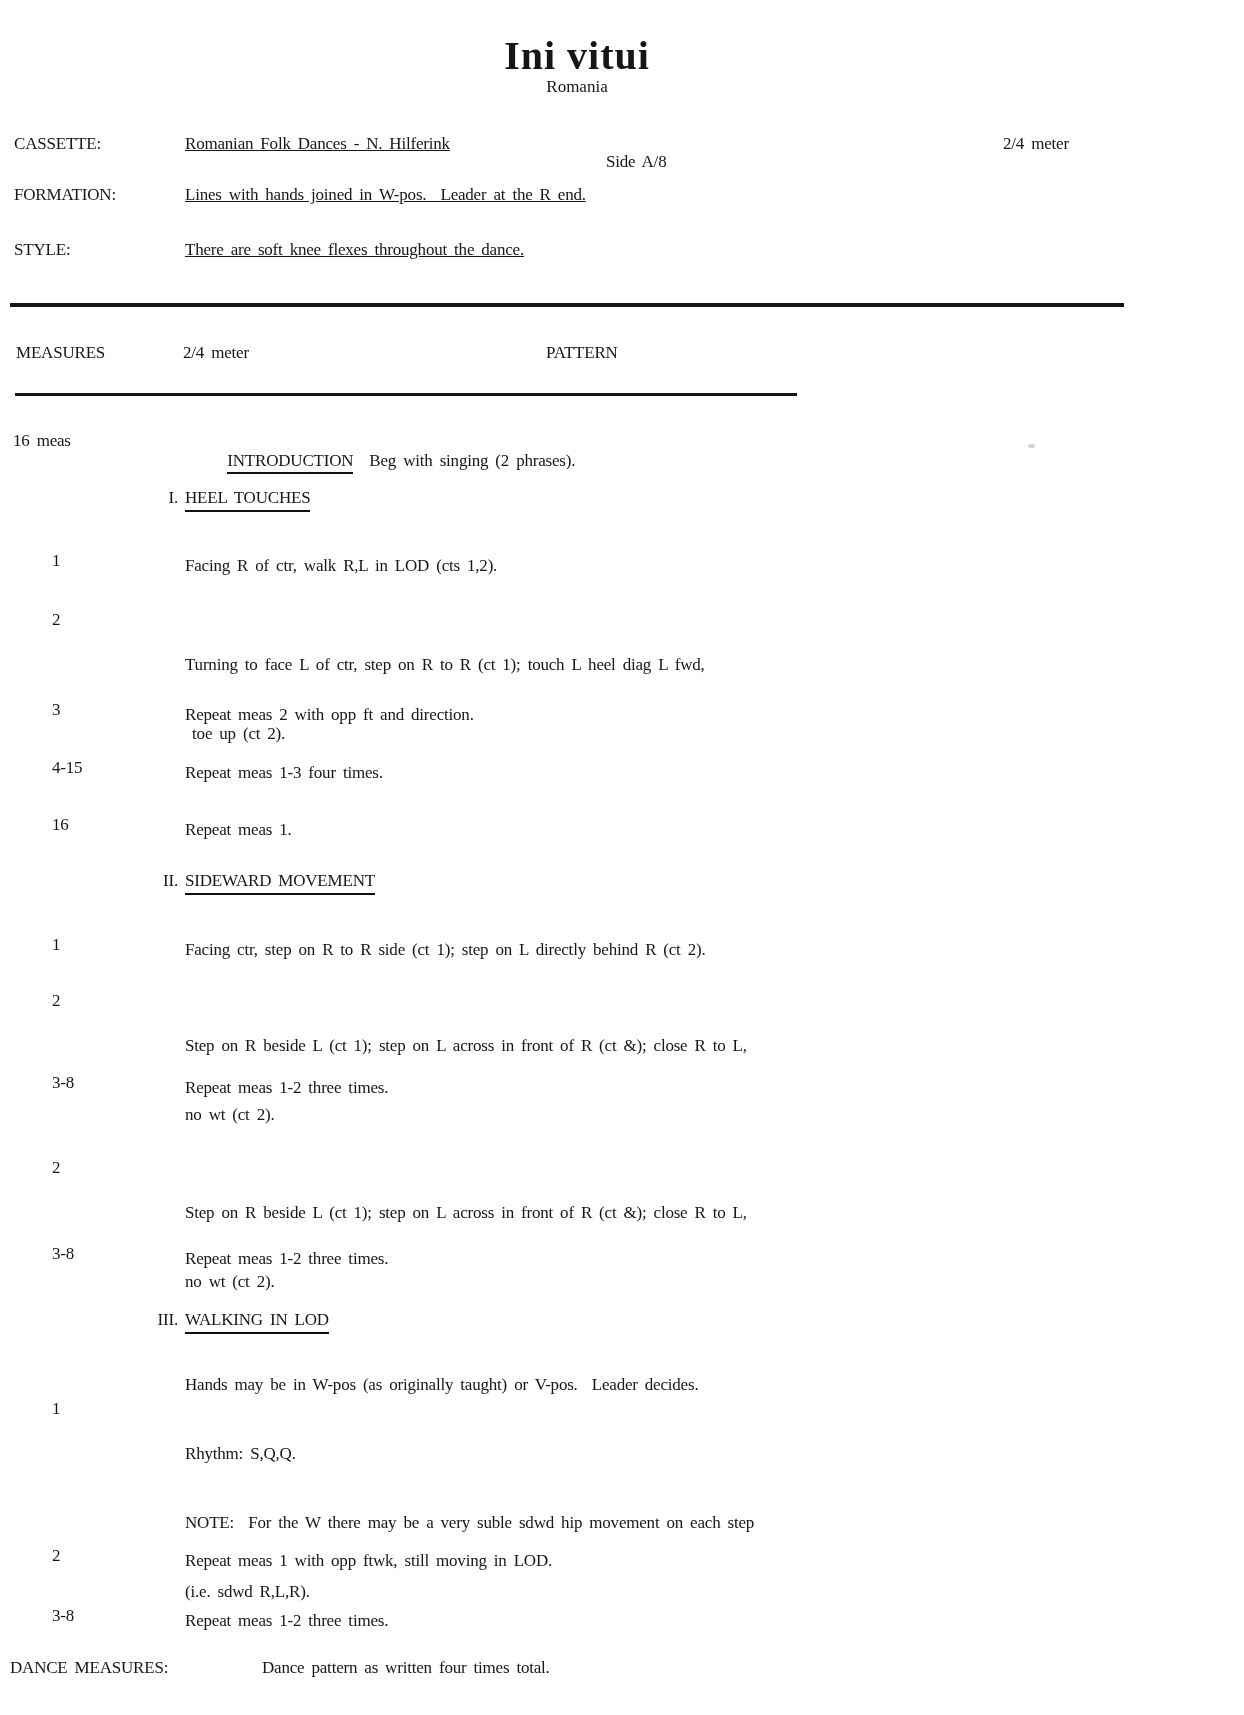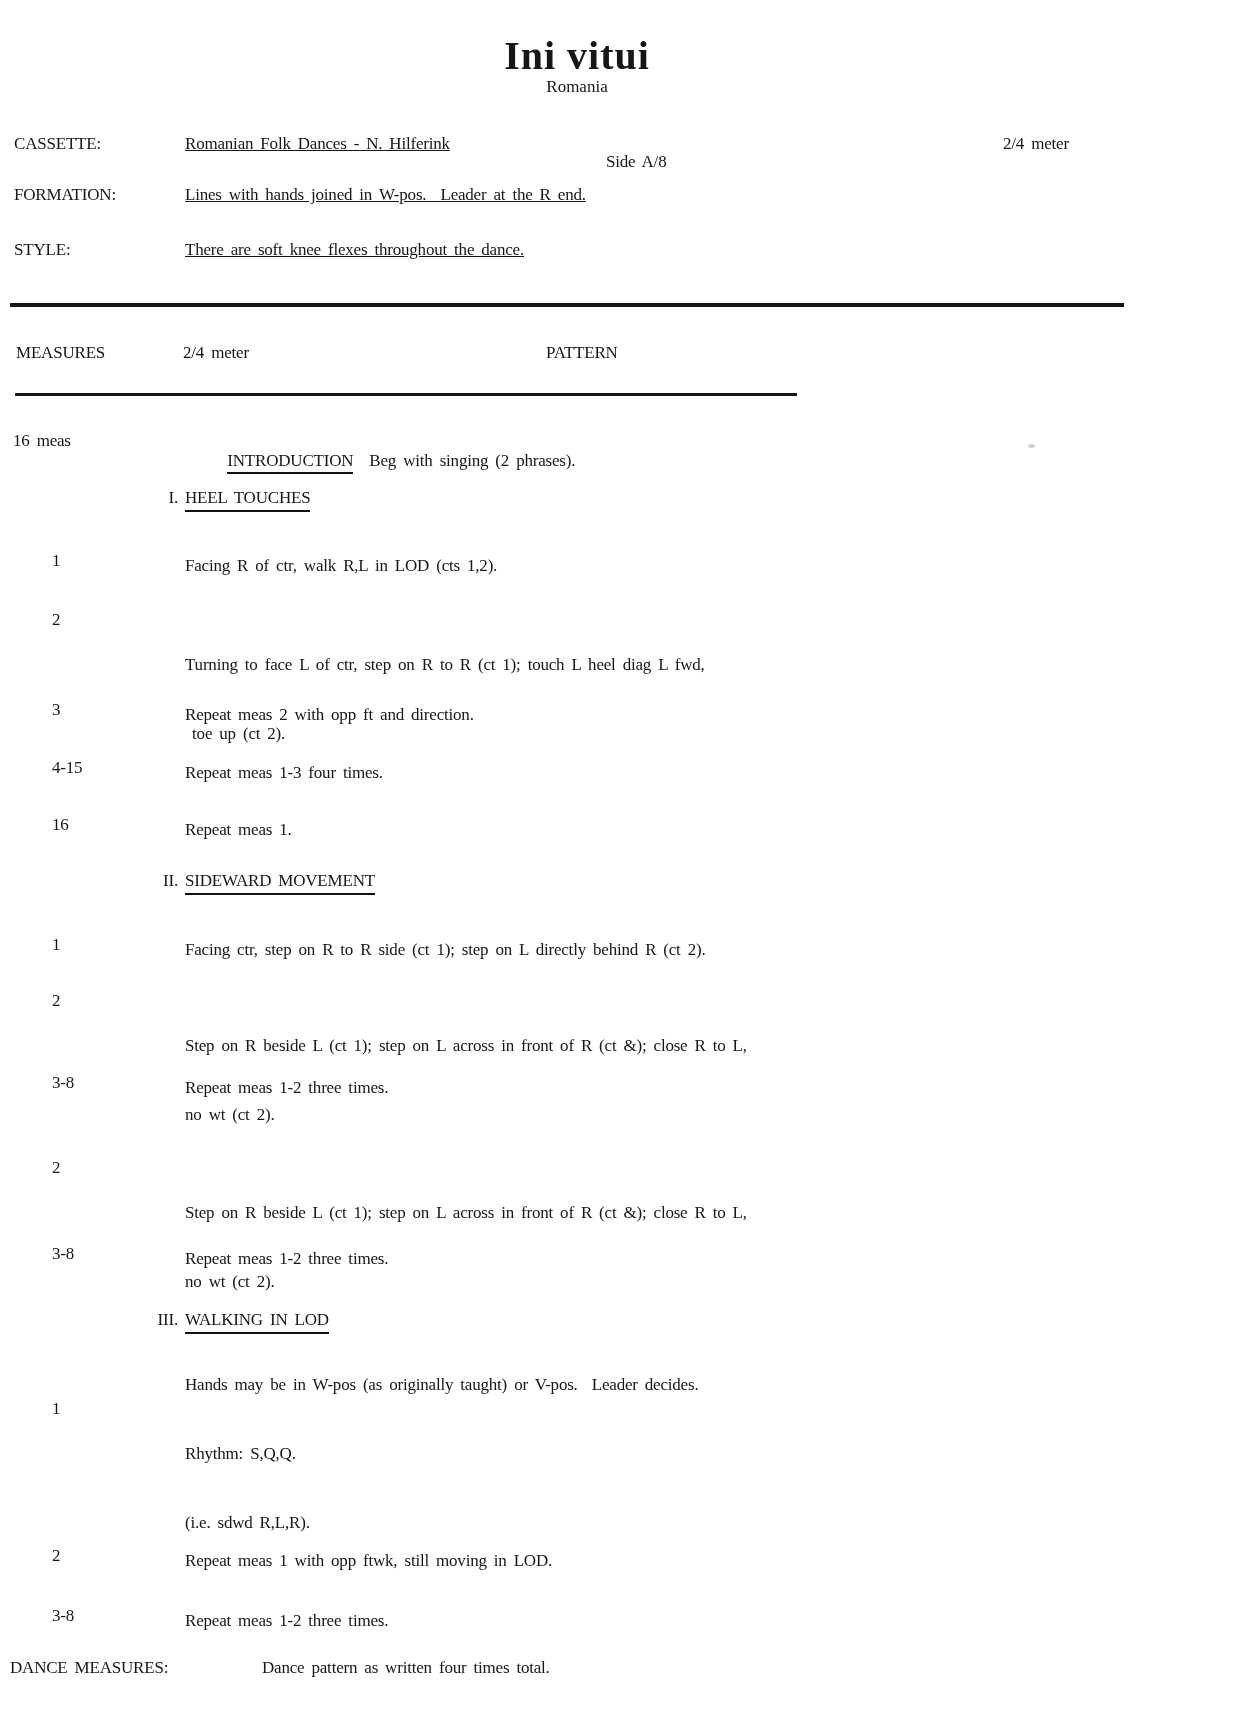--- a/index.html
+++ b/index.html
@@ -135,20 +135,21 @@
     <span class="abs bodytxt text headword" style="top:1310px">WALKING IN LOD</span>
   </div>
 
   <div>
     <div class="abs bodytxt text" style="top:1370px"><div class="line">Hands may be in W-pos (as originally taught) or V-pos.  Leader decides.</div></div>
   </div>
   <div>
     <span class="abs bodytxt meas" style="top:1399px">1</span>
     <div class="abs bodytxt text" style="top:1399px">
       <div class="line">Rhythm: S,Q,Q.</div>
+      <div class="line">NOTE:  For the W there may be a very suble sdwd hip movement on each step</div>
       <div class="line">(i.e. sdwd R,L,R).</div>
     </div>
   </div>
   <div>
     <span class="abs bodytxt meas" style="top:1546px">2</span>
     <div class="abs bodytxt text" style="top:1546px"><div class="line">Repeat meas 1 with opp ftwk, still moving in LOD.</div></div>
   </div>
   <div>
     <span class="abs bodytxt meas" style="top:1606px">3-8</span>
     <div class="abs bodytxt text" style="top:1606px"><div class="line">Repeat meas 1-2 three times.</div></div>

